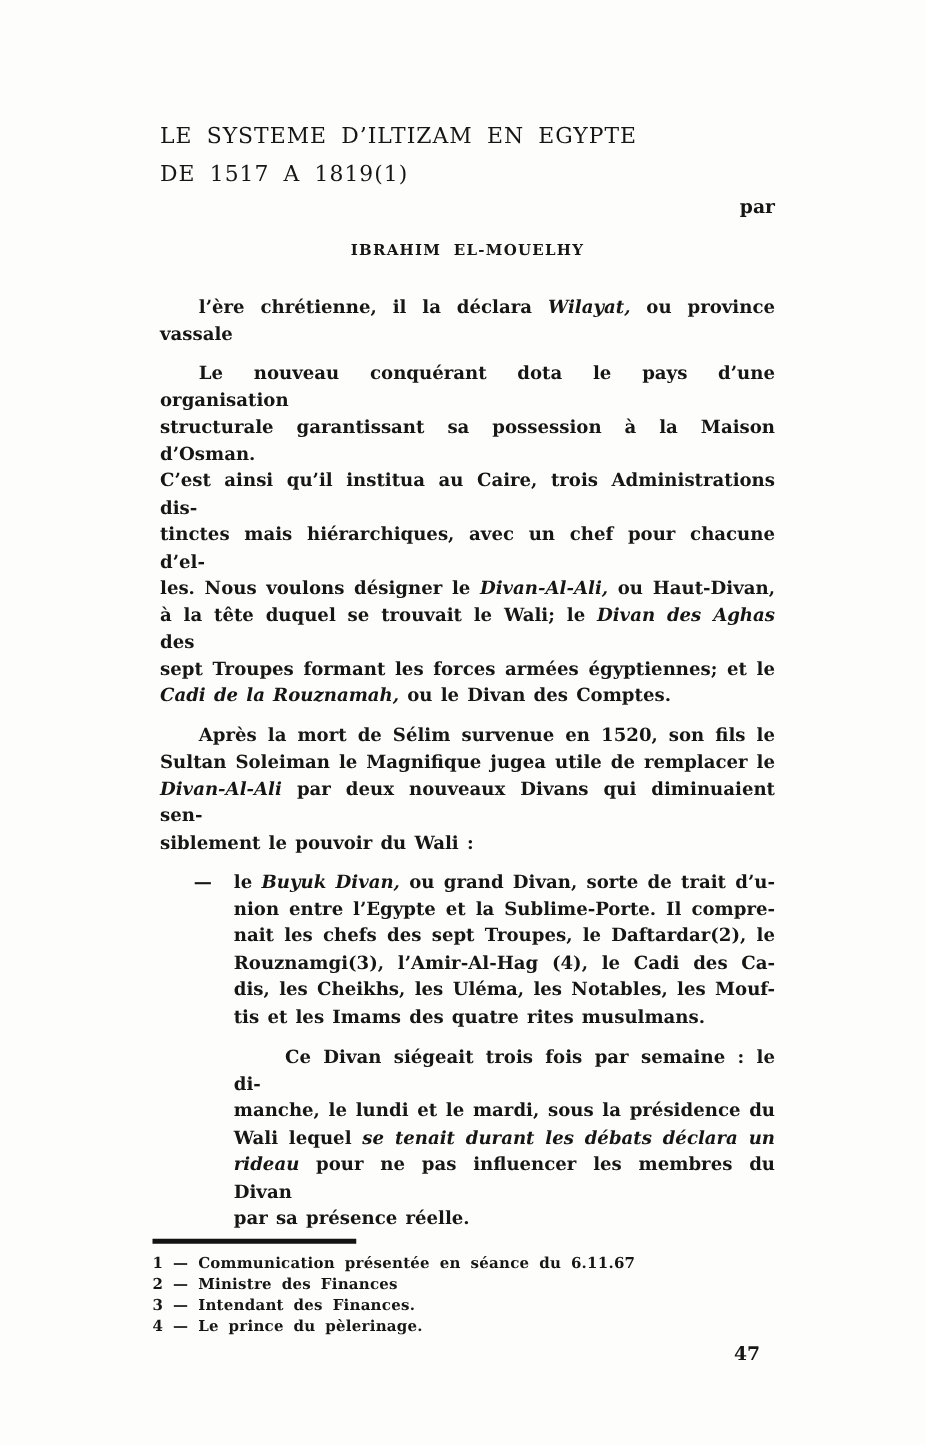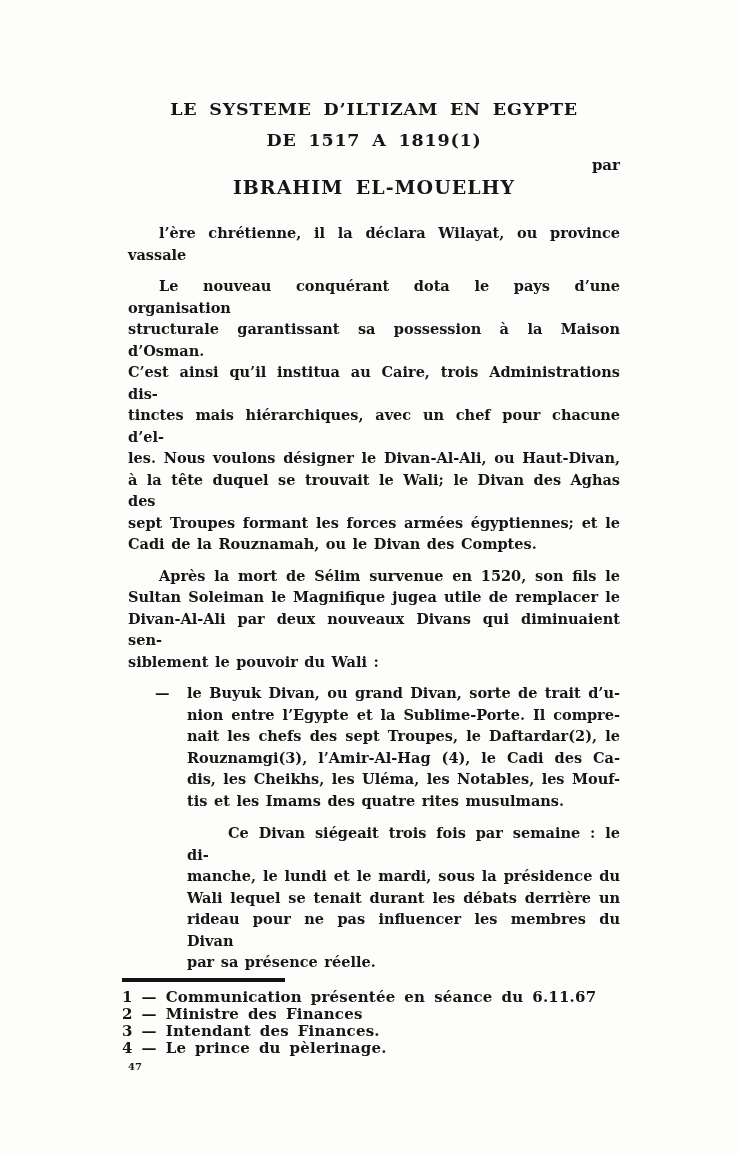--- a/index.html
+++ b/index.html
@@ -13,72 +13,72 @@
     overflow: hidden;
     position: relative;
   }
   .text-col {
     position: absolute;
     left: 128px; top: 99px;
     width: 492px;
   }
   
   .title-line {
-    text-align: center;
     font-size: 17.5px;
     line-height: 20px;
     letter-spacing: 0.8px;
     word-spacing: 5px;
-    font-weight: bold;
+    font-weight: normal;
   }
   .title-line-2 { margin-top: 11px; }
   .byline {
     text-align: right;
     margin-top: 6px;
     font-size: 15px;
     line-height: 18px;
   }
   .author {
     text-align: center;
-    margin-top: 5px;
-    font-size: 19px;
+    margin-top: 18px;
+    font-size: 12px;
     line-height: 17px;
     letter-spacing: 1px;
     word-spacing: 5px;
   }
   
   .doc-body { margin-top: 26px; font-size: 14.5px; line-height: 21.5px; word-spacing: 1.5px; }
   .line { text-align: justify; text-align-last: justify; }
   .line.last { text-align-last: left; }
-  .it { }
+  .it { font-style: italic; }
   .para { margin-bottom: 10px; }
   .para.paragraph .line:first-child { text-indent: 31px; }
   .para.bullet { display: flex; margin-top: 4px; margin-bottom: 11px; }
   .bullet-marker { flex: 0 0 59px; padding-left: 27px; }
   .bullet-body { flex: 1; min-width: 0; }
   .para.subparagraph { margin-left: 59px; margin-bottom: 0; }
   .para.subparagraph .line:first-child { text-indent: 41px; }
   
   .fn-rule {
     margin-top: 5px;
     margin-left: -6px;
     width: 163px; height: 4px;
     background: #131313;
   }
   .footnotes { margin-top: 7px; margin-left: -6px; }
   .footnote {
-    font-size: 15px;
+    font-size: 12px;
     line-height: 17px;
     word-spacing: 3.5px;
     letter-spacing: 0.2px;
   }
   .page-number {
     margin-top: 4px;
+    text-align: right;
     padding-right: 12px;
-    font-size: 10px;
+    font-size: 15px;
   }
 </style>
 </head>
 <body>
 
 <div class="page">
   <div class="text-col">
 
     <header>
       <h1 class="title-line">LE SYSTEME D’ILTIZAM EN EGYPTE</h1>
@@ -114,21 +114,21 @@
             <div class="line"><span>nion entre l’Egypte et la Sublime-Porte. Il compre-</span></div>
             <div class="line"><span>nait les chefs des sept Troupes, le Daftardar(2), le</span></div>
             <div class="line"><span>Rouznamgi(3), l’Amir-Al-Hag (4), le Cadi des Ca-</span></div>
             <div class="line"><span>dis, les Cheikhs, les Uléma, les Notables, les Mouf-</span></div>
             <div class="line last"><span>tis et les Imams des quatre rites musulmans.</span></div>
           </div>
         </div>
         <div class="para subparagraph">
           <div class="line"><span>Ce Divan siégeait trois fois par semaine : le di-</span></div>
           <div class="line"><span>manche, le lundi et le mardi, sous la présidence du</span></div>
-          <div class="line"><span>Wali lequel </span><span class="it">se tenait durant les débats derrière un</span></div>
+          <div class="line"><span>Wali lequel </span><span class="it">se tenait durant les débats déclara un</span></div>
           <div class="line"><span class="it">rideau</span><span> pour ne pas influencer les membres du Divan</span></div>
           <div class="line last"><span>par sa présence réelle.</span></div>
         </div>
       </main>
 
     <div class="fn-rule"></div>
     <div class="footnotes">
         <div class="footnote">1 — Communication présentée en séance du 6.11.67</div>
         <div class="footnote">2 — Ministre des Finances</div>
         <div class="footnote">3 — Intendant des Finances.</div>

